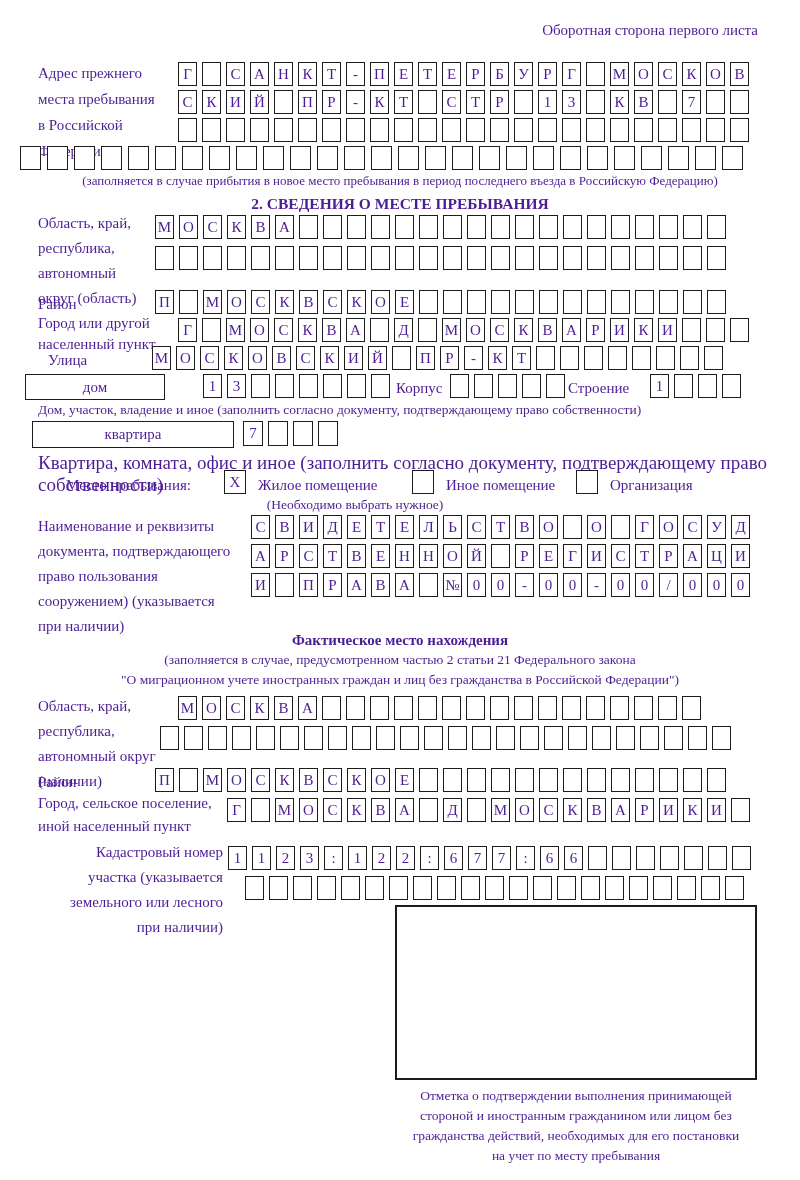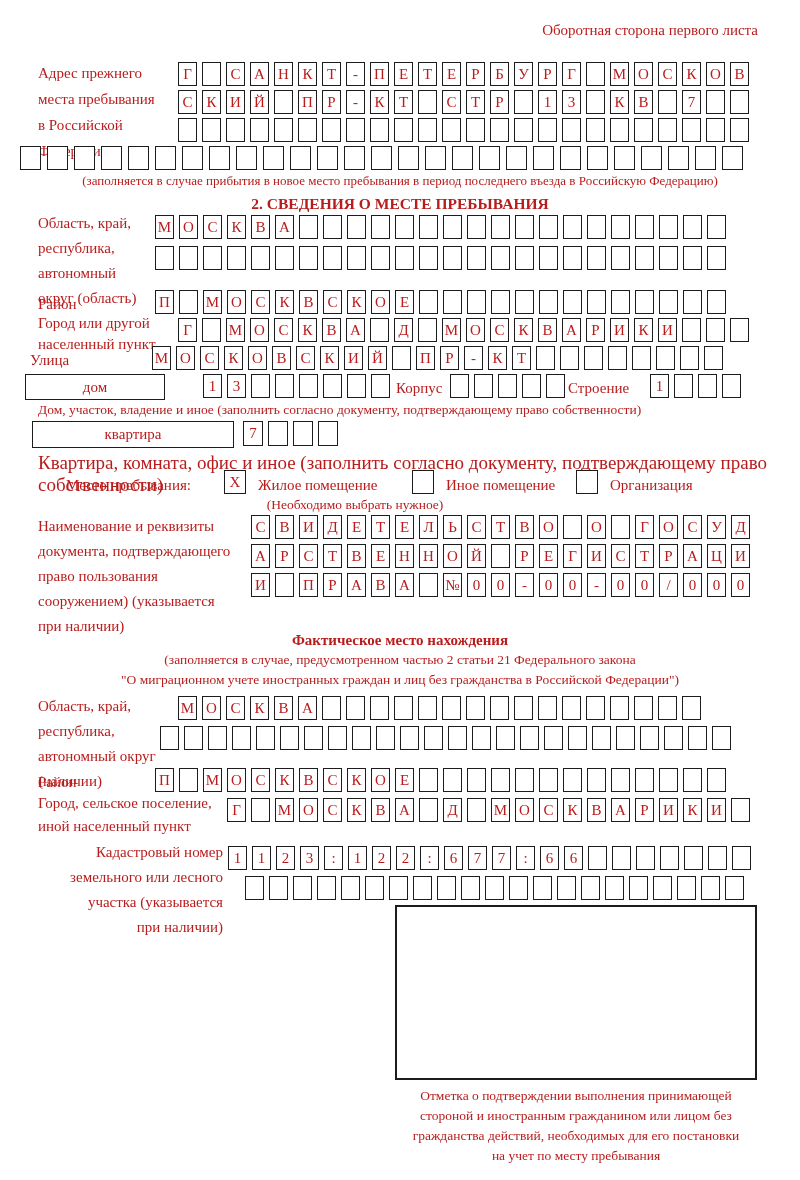--- a/index.html
+++ b/index.html
@@ -1,18 +1,18 @@
 <!DOCTYPE html>
 <html><head>
 <meta charset="utf-8">
 <style>
   html,body{margin:0;padding:0;background:#ffffff;}
   #page{
     position:relative;width:800px;height:1180px;background:#ffffff;
-    font-family:"Liberation Serif","DejaVu Serif",serif;color:#b91c1c;overflow:hidden;
+    font-family:"Liberation Serif","DejaVu Serif",serif;color:#4c1d95;overflow:hidden;
   }
   .abs{position:absolute;}
   .lbl{font-size:15px;line-height:25px;}
   .small{font-size:13px;}
   .boxrow{position:absolute;display:flex;}
   .cell{
     width:19px;height:24px;border:1.6px solid #1c1c1c;margin-right:5px;
     display:inline-flex;align-items:center;justify-content:center;
     font-size:15px;flex:0 0 auto;background:#fff;box-sizing:border-box;
   }
@@ -265,21 +265,21 @@
       <span class="cell">А</span>
       <span class="cell">Р</span>
       <span class="cell">И</span>
       <span class="cell">К</span>
       <span class="cell">И</span>
       <span class="cell"></span>
       <span class="cell"></span>
       <span class="cell"></span>
     </div>
 
-  <div class="abs lbl" style="left:30px;top:348px;">Улица</div>
+  <div class="abs lbl" style="left:48px;top:348px;">Улица</div>
   <div class="boxrow" style="left:152px;top:346px;">
       <span class="cell">М</span>
       <span class="cell">О</span>
       <span class="cell">С</span>
       <span class="cell">К</span>
       <span class="cell">О</span>
       <span class="cell">В</span>
       <span class="cell">С</span>
       <span class="cell">К</span>
       <span class="cell">И</span>
@@ -536,22 +536,22 @@
       <span class="cell">А</span>
       <span class="cell">Р</span>
       <span class="cell">И</span>
       <span class="cell">К</span>
       <span class="cell">И</span>
       <span class="cell"></span>
     </div>
 
   <div class="abs" style="left:38px;top:840px;width:185px;text-align:right;">
     <div class="lbl">Кадастровый номер</div>
+    <div class="lbl">участка (указывается</div>
     <div class="lbl">земельного или лесного</div>
-    <div class="lbl">участка (указывается</div>
     <div class="lbl">при наличии)</div>
   </div>
   <div class="boxrow" style="left:228px;top:846px;">
       <span class="cell">1</span>
       <span class="cell">1</span>
       <span class="cell">2</span>
       <span class="cell">3</span>
       <span class="cell">:</span>
       <span class="cell">1</span>
       <span class="cell">2</span>

